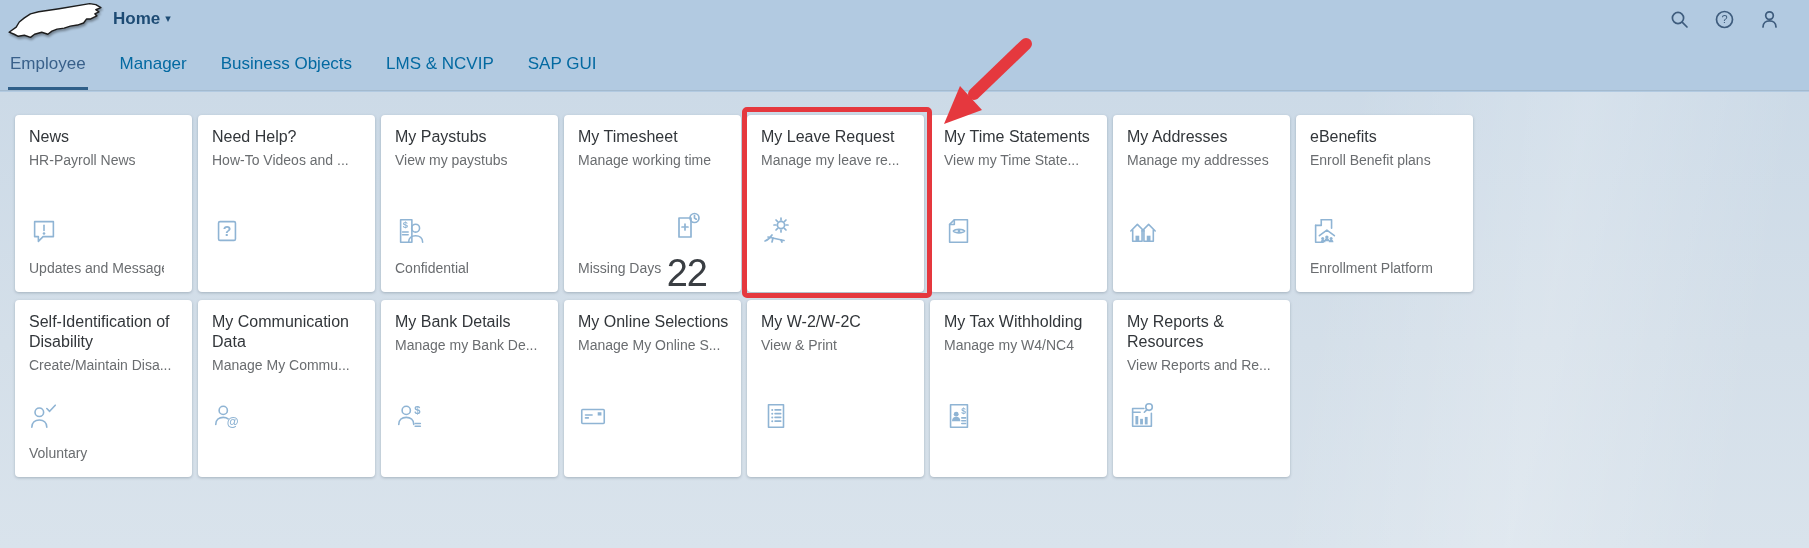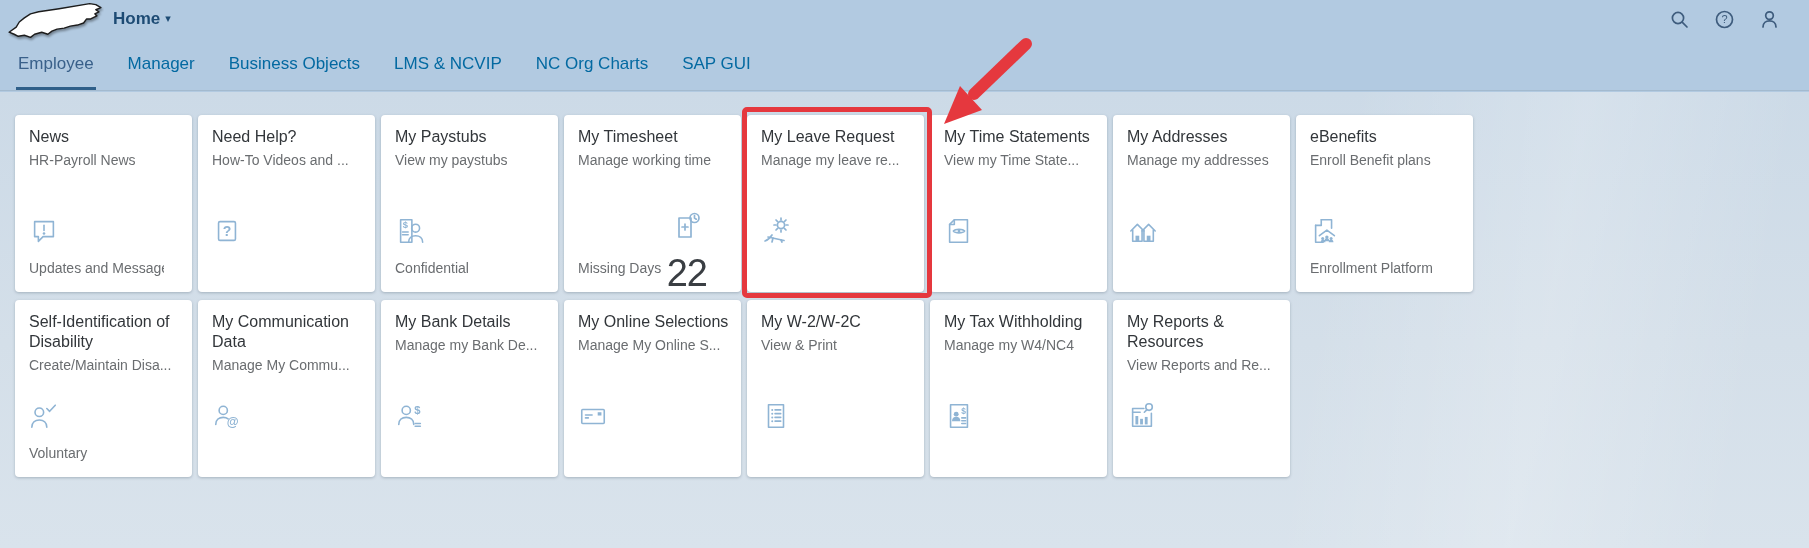--- a/index.html
+++ b/index.html
@@ -12,21 +12,21 @@
   .logo { position:absolute; left:6px; top:0; width:98px; height:44px; }
   .shell-title { position:absolute; left:113px; top:9px; font-size:17px;
     font-weight:700; color:#1d4b74; cursor:pointer; }
   .shell-title .caret { font-size:11px; margin-left:5px; vertical-align:2px; }
   .hdr-actions { position:absolute; right:30px; top:10px; display:flex; gap:26px; }
   .hdr-actions svg { display:block; cursor:pointer; }
 
   
   .tabbar { position:absolute; left:0; top:38px; right:0; height:53px;
     border-bottom:1px solid #a3bacf; display:flex; align-items:center;
-    padding-left:16px; gap:30px; }
+    padding-left:8px; gap:30px; }
   .tab { position:relative; height:100%; display:flex; align-items:center;
     padding:0 2px; font-size:17px; color:#0369a1; cursor:pointer; white-space:nowrap; }
   .tab.active { color:#39608a; }
   .tab.active::after { content:""; position:absolute; left:0; right:0; bottom:0;
     height:3px; background:#2f5f89; }
 
   
   .content { position:absolute; left:0; top:92px; right:0; bottom:0;
     background:linear-gradient(180deg,#ccdae7 0%,#d4dfe9 55%,#d9e3ec 100%); }
   .content::before { content:""; position:absolute; right:0; top:0; width:55%;
@@ -85,21 +85,20 @@
       <path class="hic" d="M3 17c0-4 3-6.2 6.5-6.2S16 13 16 17"></path>
     </svg>
   </div>
 </div>
 
 <div class="tabbar">
   <div class="tab active">Employee</div>
   <div class="tab">Manager</div>
   <div class="tab">Business Objects</div>
   <div class="tab">LMS &amp; NCVIP</div>
-  <div class="tab">NC Org Charts</div>
   <div class="tab">SAP GUI</div>
 </div>
 
 <div class="content">
   <div class="grid">
 
     <div class="row">
 
       <div class="tile">
         <div class="t-title">News</div>

